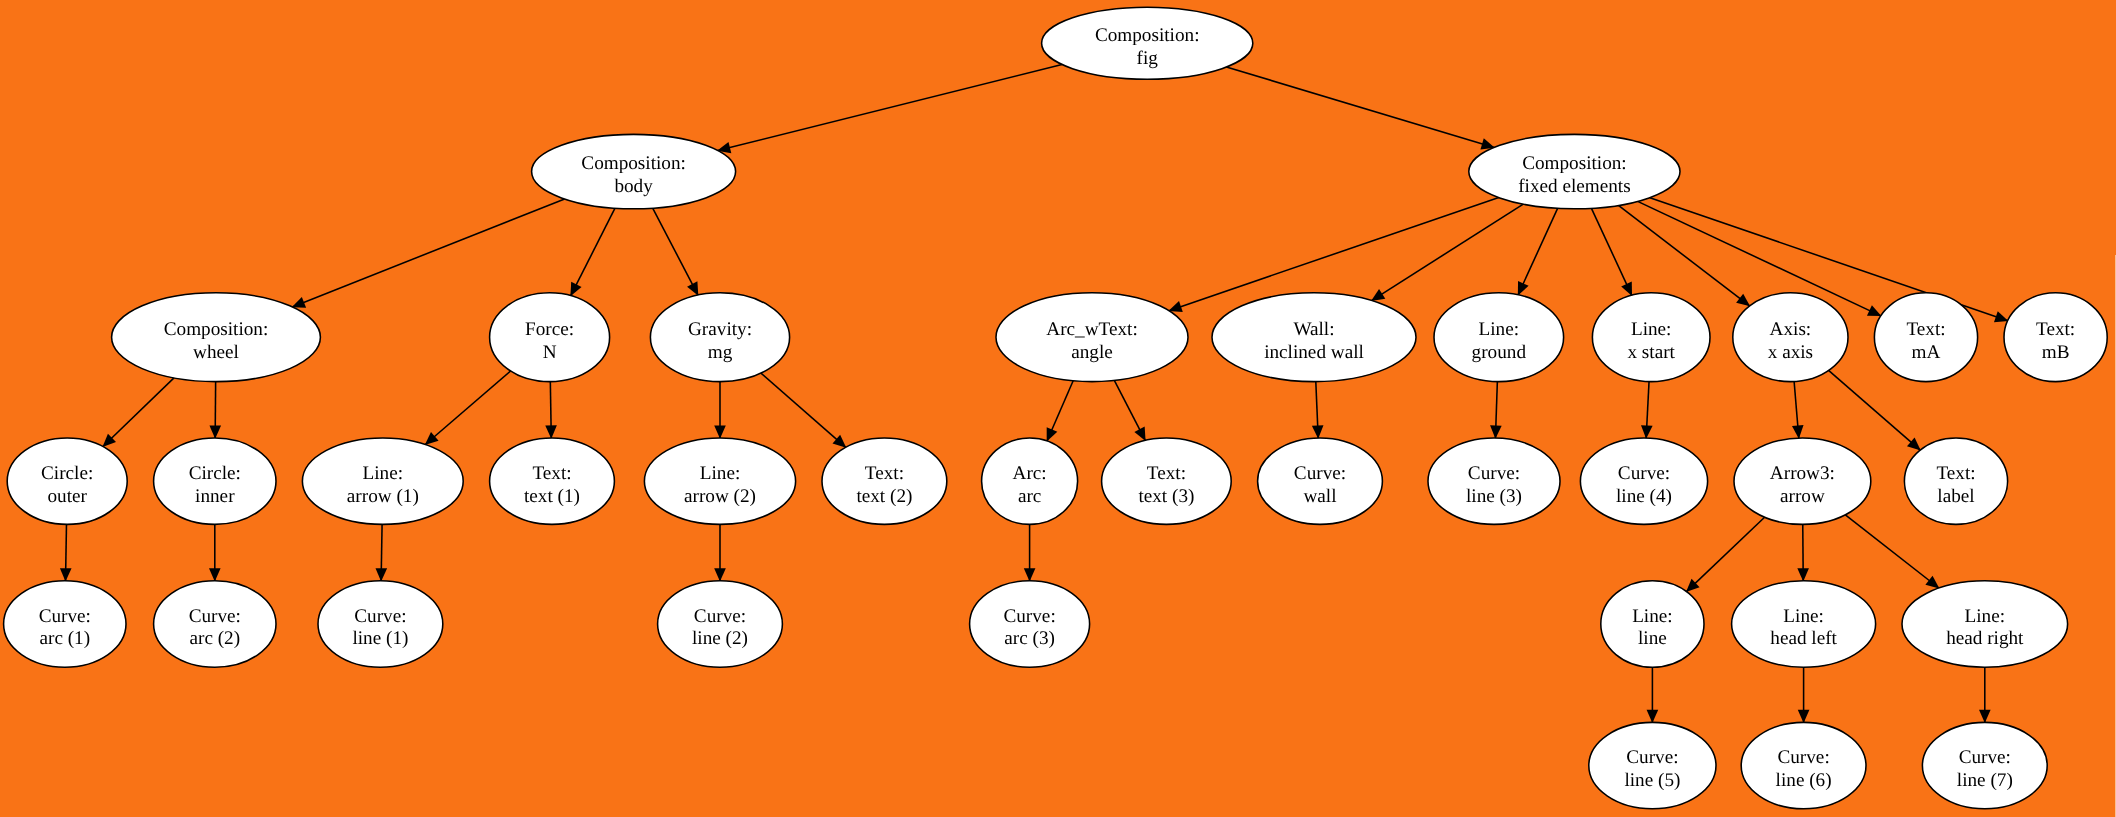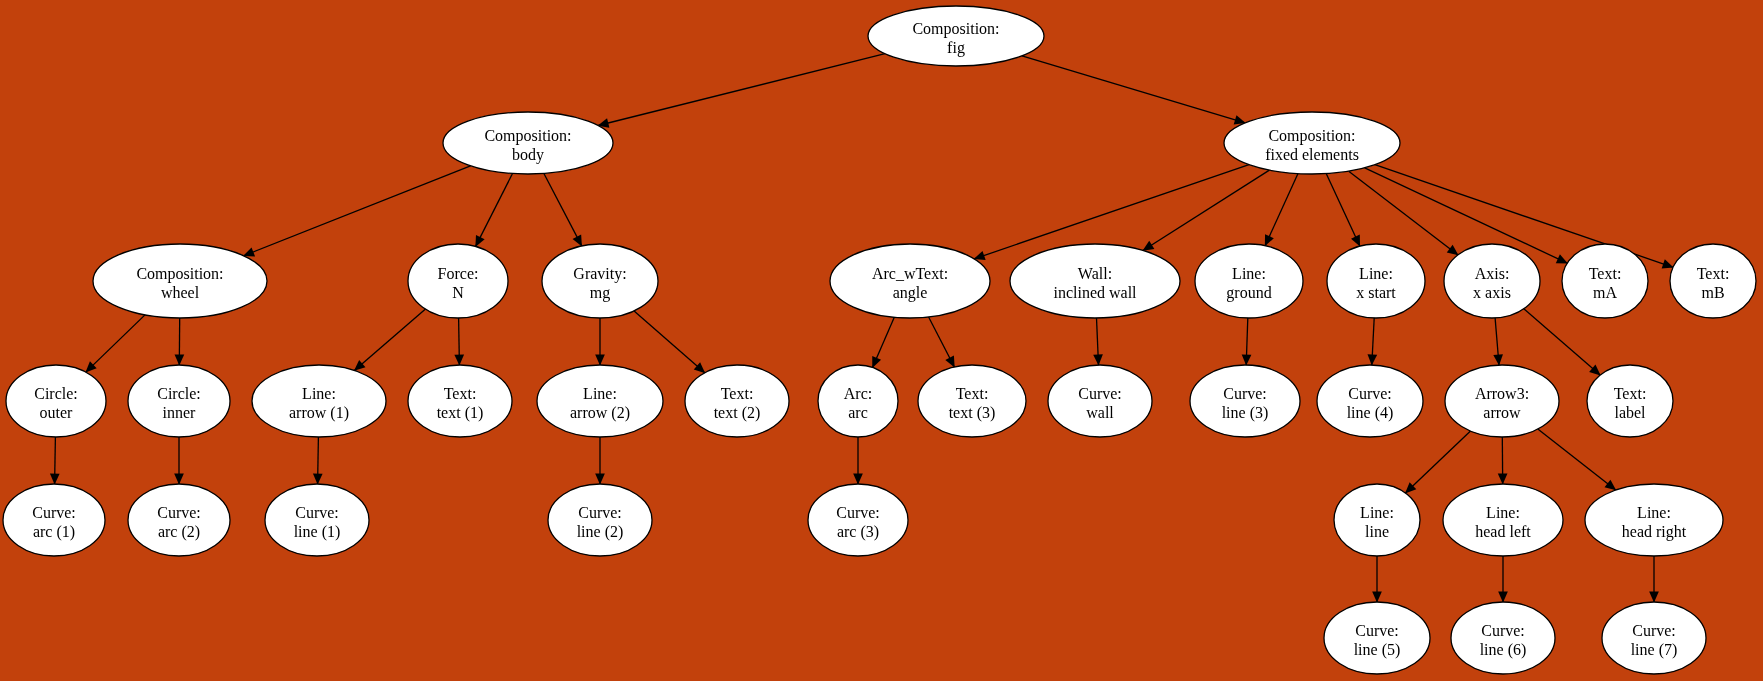--- a/index.html
+++ b/index.html
@@ -3,21 +3,21 @@
 <meta charset="utf-8">
 <style>
   html, body {
     margin: 0;
     padding: 0;
     background: #ffffff;
   }
   .canvas-wrap {
     width: 1763px;
     height: 681px;
-    background: #c2410c;
+    background: #f97316;
     position: relative;
     overflow: hidden;
   }
   svg {
     display: block;
   }
   .node-label {
     font-family: "Liberation Serif", "DejaVu Serif", serif;
     font-size: 16px;
     fill: #000000;

